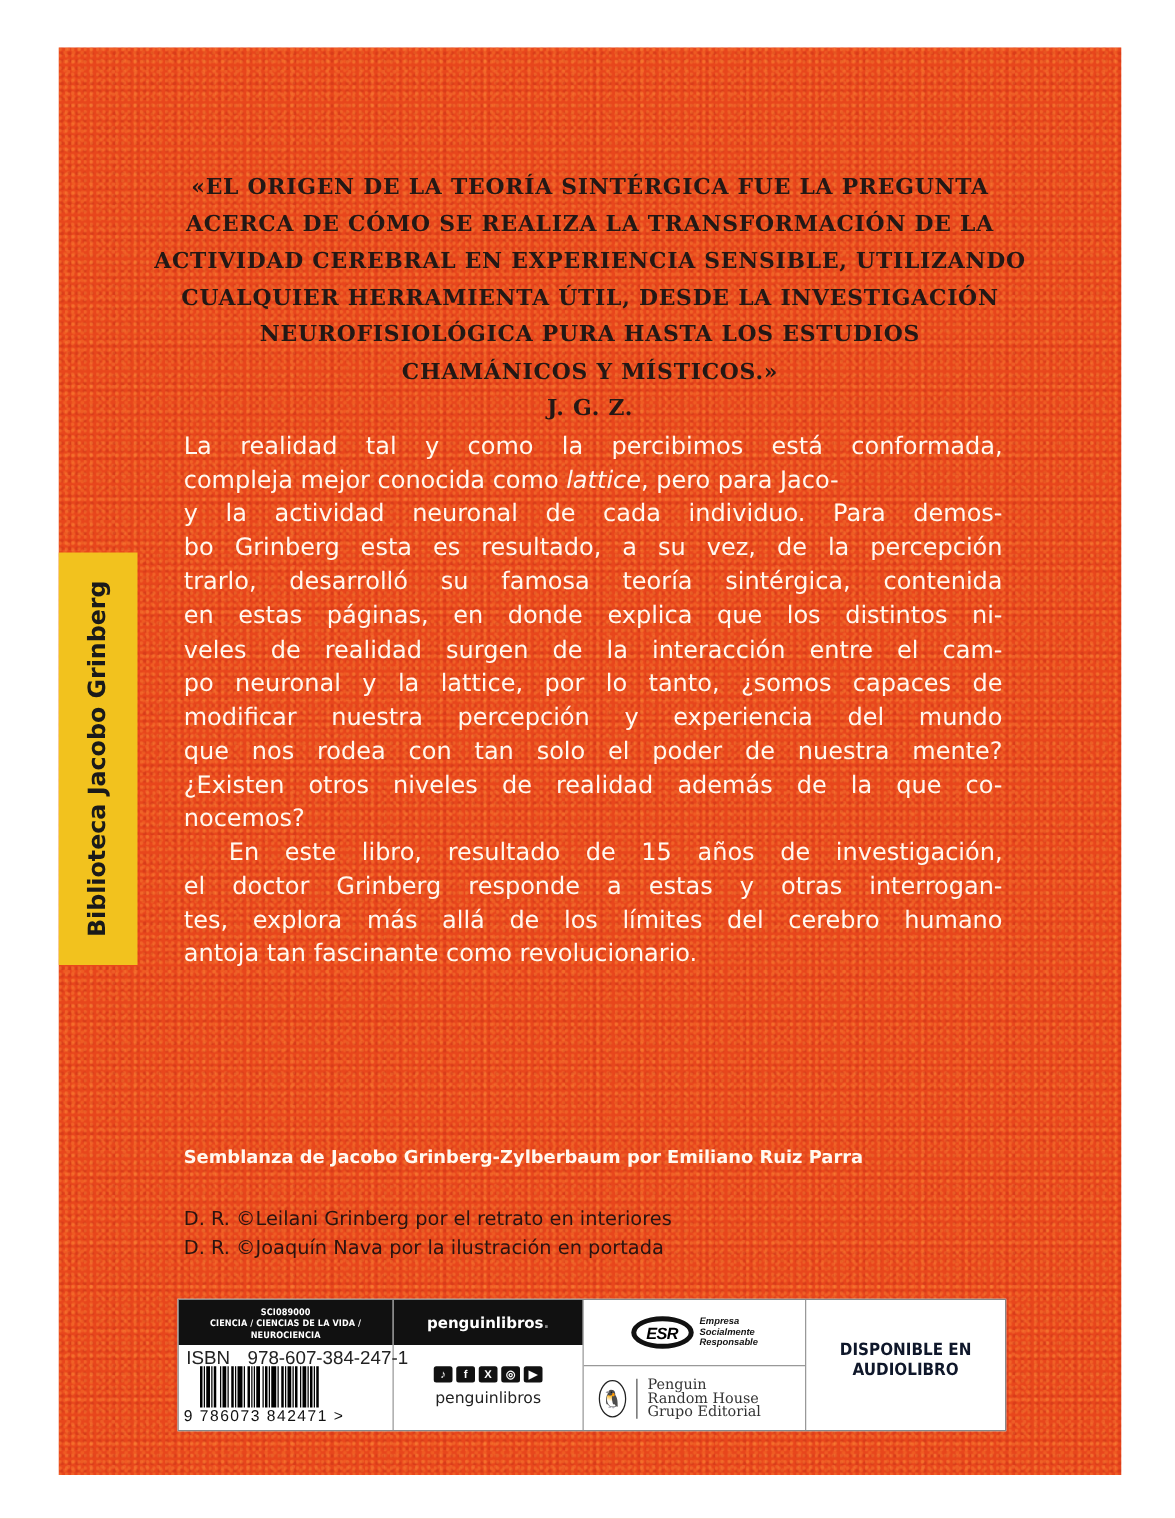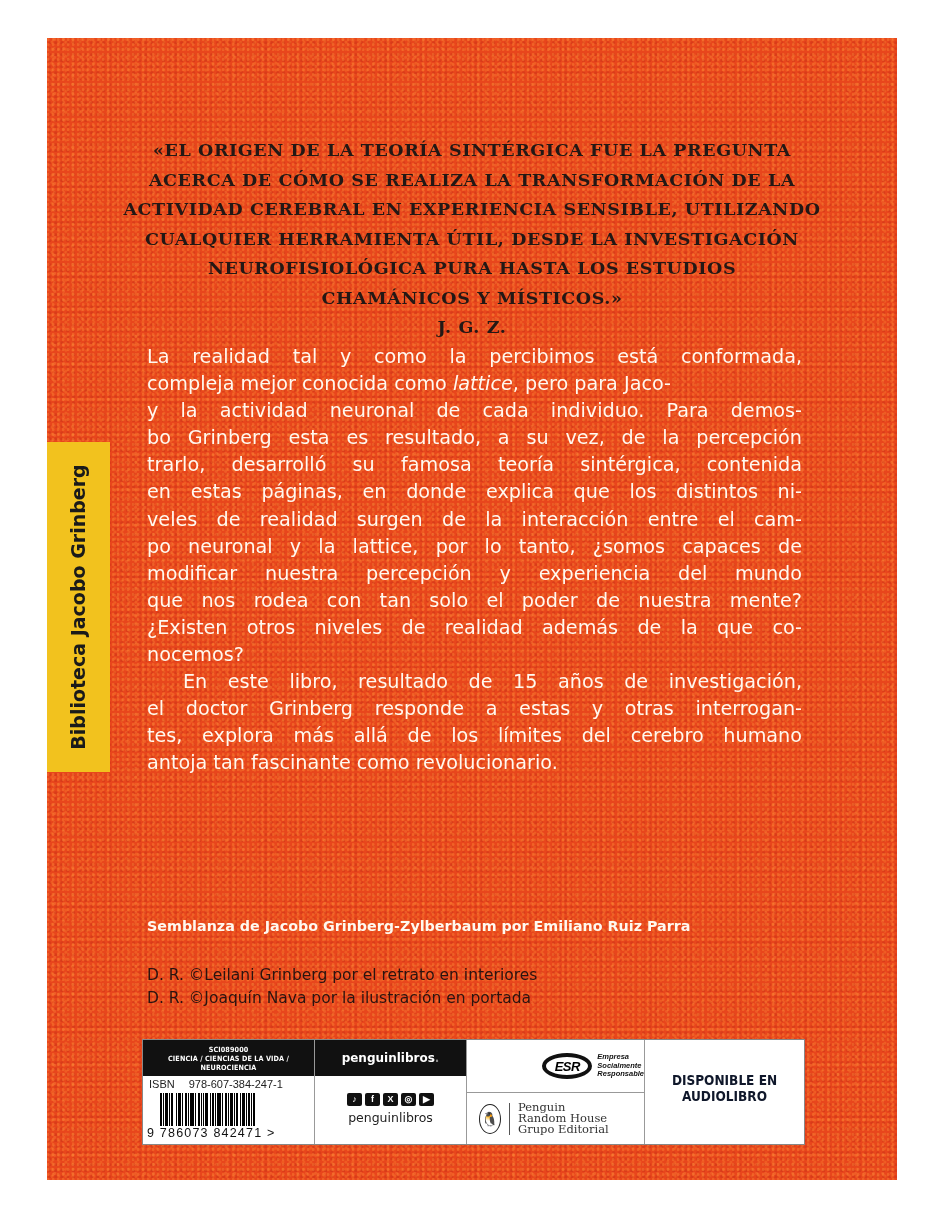--- a/index.html
+++ b/index.html
@@ -59,29 +59,29 @@
   .col2 { width:152px; }
   .col3 { width:178px; }
   .col4 { width:159px; }
   .black-head {
     background:#111; color:#fff; height:36px; box-sizing:border-box;
     display:flex; flex-direction:column; align-items:center; justify-content:center;
   }
   .bisac { font-family:"DejaVu Sans Condensed", "DejaVu Sans", sans-serif; font-size:7.2px; font-weight:bold; line-height:9px; text-align:center; letter-spacing:0.1px; }
   .pl-head { font-size:12px; font-weight:bold; font-family:"DejaVu Sans", sans-serif; }
   .pl-head .dot { color:#888; }
-  .isbn { font-size:11px; color:#222; padding:2px 0 0 6px; white-space:nowrap; font-family:"Liberation Sans", sans-serif; }
+  .isbn { font-size:15px; color:#222; padding:2px 0 0 6px; white-space:nowrap; font-family:"Liberation Sans", sans-serif; }
   .isbn .lbl { margin-right:14px; }
   .barcode { position:absolute; left:17px; top:53px; width:138px; height:36px; display:flex; align-items:flex-start; }
   .barcode i { display:block; background:#000; height:36px; margin-right:1px; }
   .bar-digits { position:absolute; left:4px; top:86px; font-size:12.5px; font-family:"Liberation Sans", sans-serif; color:#111; letter-spacing:1.2px; white-space:nowrap; background:#fff; }
   .social { position:absolute; top:53px; left:0; width:100%; display:flex; justify-content:center; gap:3px; }
   .social span { width:15px; height:13px; background:#111; color:#fff; font-size:9px; font-weight:bold; display:flex; align-items:center; justify-content:center; border-radius:2px; line-height:1; }
   .pl-handle { position:absolute; top:70px; width:100%; text-align:center; font-size:12.5px; color:#222; font-family:"DejaVu Sans", sans-serif; }
-  .esr { height:52px; border-bottom:1px solid #999; display:flex; align-items:center; justify-content:flex-end; gap:5px; }
+  .esr { height:52px; border-bottom:1px solid #999; display:flex; align-items:center; justify-content:center; gap:5px; }
   .esr-logo { width:50px; height:26px; border:4px solid #111; border-radius:50%; display:flex; align-items:center; justify-content:center; font-weight:bold; font-style:italic; font-size:13px; box-sizing:border-box; letter-spacing:-0.5px; }
   .esr-text { font-size:7.5px; font-weight:bold; font-style:italic; line-height:8.5px; color:#111; }
   .prh { height:51px; display:flex; align-items:center; padding-left:12px; gap:8px; }
   .penguin { width:22px; height:30px; border:1.5px solid #222; border-radius:50%; display:flex; align-items:center; justify-content:center; font-size:14px; box-sizing:border-box; }
   .prh-sep { width:1px; height:32px; background:#555; }
   .prh-text { font-family:"DejaVu Serif", serif; font-size:11.5px; line-height:11px; color:#333; }
   .prh-text span { display:block; }
   .audio { height:100%; display:flex; flex-direction:column; align-items:center; justify-content:center; font-family:"DejaVu Sans Condensed", "DejaVu Sans", sans-serif; font-weight:bold; font-size:13.5px; line-height:16px; text-align:center; color:#0f172a; padding-bottom:8px; box-sizing:border-box; }
 </style>
 </head>

